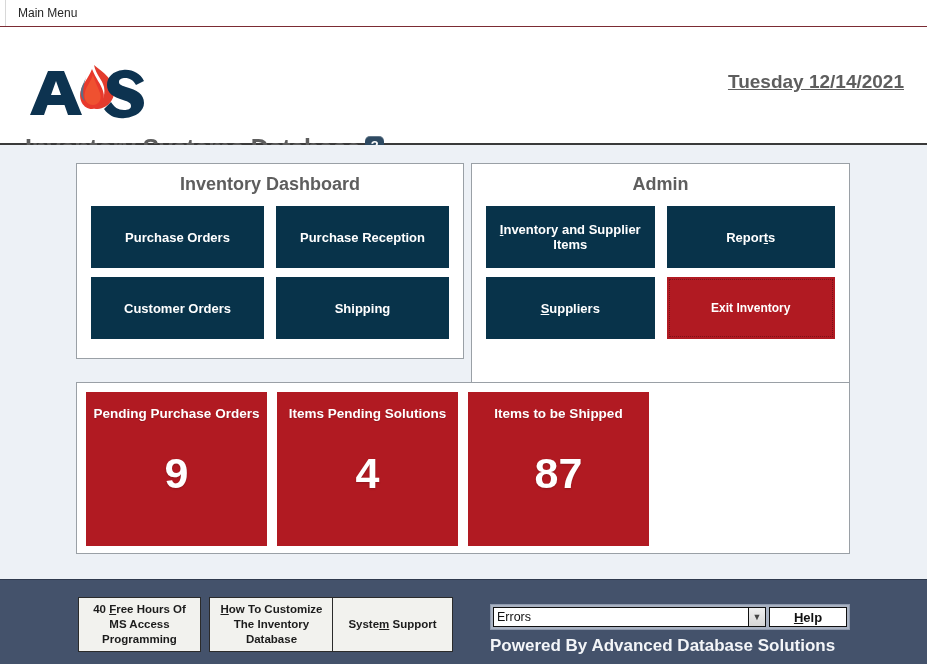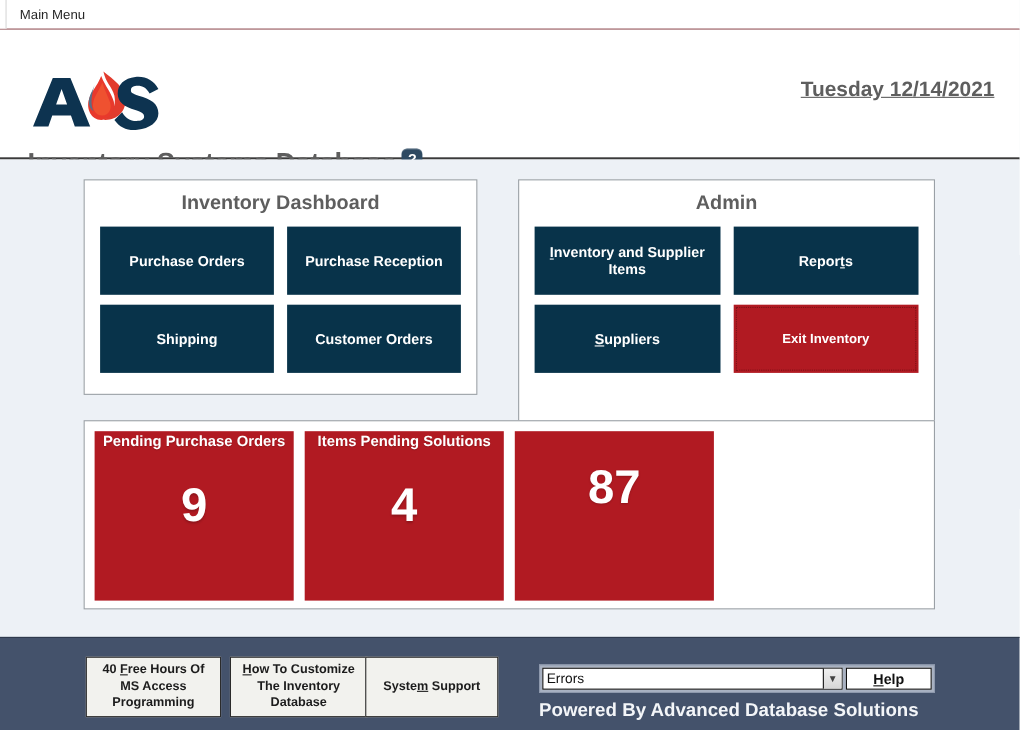--- a/index.html
+++ b/index.html
@@ -154,20 +154,21 @@
     grid-template-columns: repeat(4, 1fr);
     gap: 10px;
     padding: 9px;
   }
   .metric-tile {
     background: #b11a22;
     color: #ffffff;
     text-align: center;
     height: 154px;
     box-sizing: border-box;
+    padding-top: 13px;
     cursor: pointer;
     user-select: none;
   }
   .metric-label {
     font-size: 13.5px;
     font-weight: bold;
     line-height: 17px;
     padding: 0 6px;
     text-shadow: 0 1px 1px rgba(0,0,0,0.18);
   }
@@ -306,34 +307,34 @@
 
   <div class="app-title">
     <span>Inventory Systems Database</span><span class="help-dot">?</span>
   </div>
 
   <div class="date-label">Tuesday 12/14/2021</div>
 </div>
 
 <div class="body-area">
 
-  <div class="panel" id="panel-dashboard" style="left:76px; top:18px; width:358px; height:196px;">
+  <div class="panel" id="panel-dashboard" style="left:76px; top:18px; width:388px; height:196px;">
     <div class="panel-title">Inventory Dashboard</div>
     <div class="nav-grid">
       <div class="nav-btn">
         <span>Purchase Orders</span>
       </div>
       <div class="nav-btn">
         <span>Purchase Reception</span>
       </div>
       <div class="nav-btn">
+        <span>Customer Orders</span>
+      </div>
+      <div class="nav-btn">
         <span>Shipping</span>
-      </div>
-      <div class="nav-btn">
-        <span>Customer Orders</span>
       </div>
     </div>
   </div>
 
   <div class="panel" id="panel-admin" style="left:471px; top:18px; width:379px; height:248px;">
     <div class="panel-title">Admin</div>
     <div class="nav-grid">
       <div class="nav-btn">
         <span><u>I</u>nventory and Supplier Items</span>
       </div>
@@ -353,20 +354,21 @@
     <div class="metric-grid">
       <div class="metric-tile">
         <div class="metric-label">Pending Purchase Orders</div>
         <div class="metric-value">9</div>
       </div>
       <div class="metric-tile">
         <div class="metric-label">Items Pending Solutions</div>
         <div class="metric-value">4</div>
       </div>
       <div class="metric-tile">
+        <div class="metric-label">Items to be Shipped</div>
         <div class="metric-value">87</div>
       </div>
     </div>
   </div>
 
 </div>
 
 <div class="footer">
 
   <div class="footer-btn" style="left:78px; top:17px; width:123px; height:55px;">

